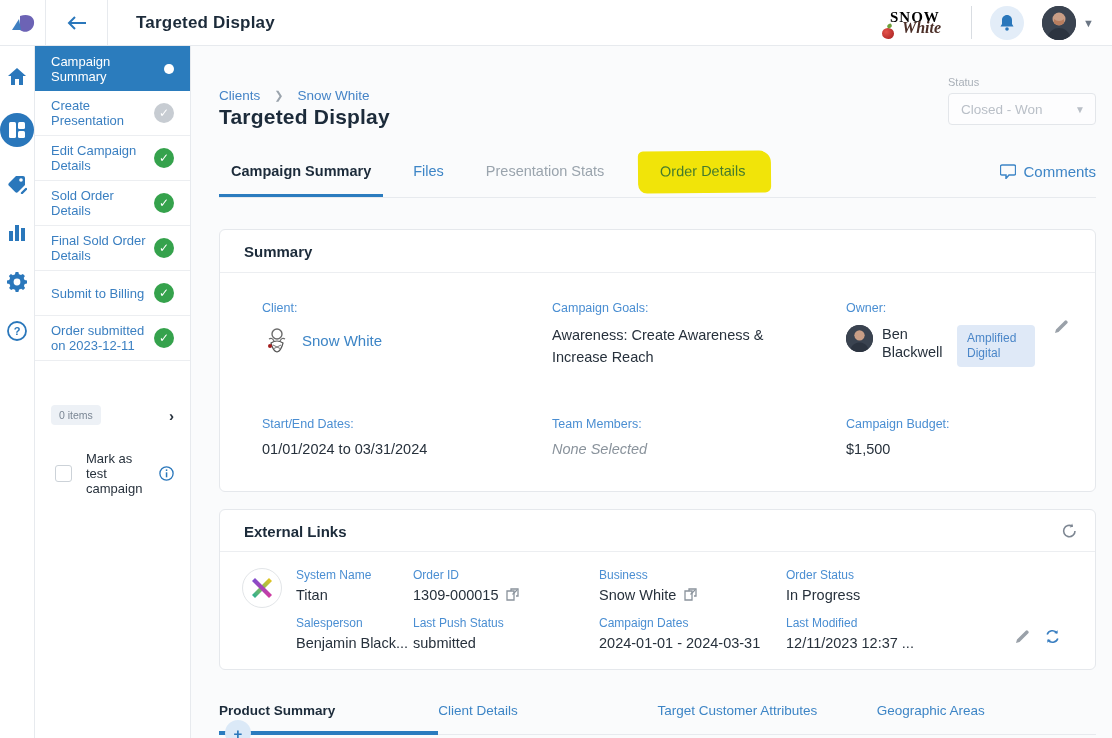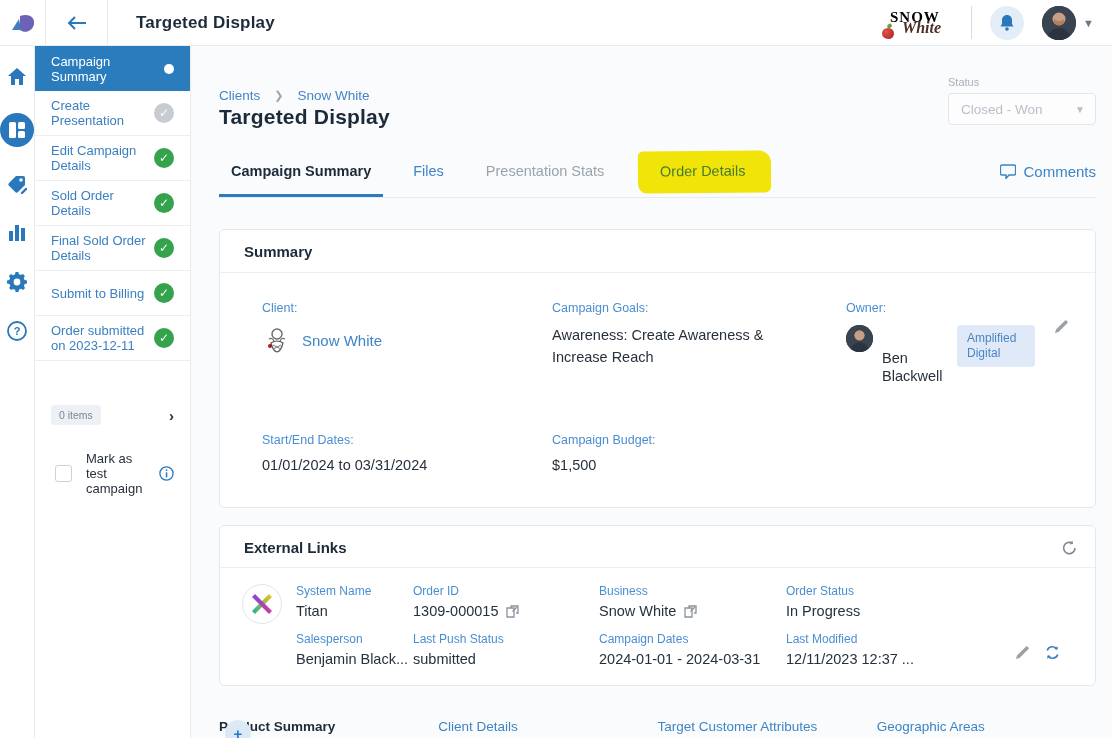--- a/index.html
+++ b/index.html
@@ -81,21 +81,21 @@
   .card-title { font-size:15px; font-weight:700; color:#1c2b3a; }
   .refresh-btn { color:#7d8692; cursor:pointer; display:flex; }
 
   .summary-grid { display:grid; grid-template-columns:242px 246px 1fr; padding:28px 20px 34px 42px; row-gap:36px;gap:48px; }
   .field-label { font-size:12.5px; color:#4a8ed2; margin-bottom:10px; }
   .field-value { font-size:14.5px; color:#27313c; }
   .client-line { display:flex; align-items:center; gap:10px; }
   .client-link { color:#3d85c6; font-size:15px; cursor:pointer; }
   .owner-line { display:flex; align-items:flex-start; gap:9px; position:relative; padding-right:40px; }
   .owner-avatar { width:27px; height:27px; border-radius:50%; overflow:hidden; background:#39424e; flex-shrink:0; }
-  .owner-name { font-size:14.5px; color:#27313c; width:66px; line-height:1.25;margin-top:24px; }
+  .owner-name { font-size:14.5px; color:#27313c; width:66px; line-height:1.25; }
   .owner-badge { background:#dfe9f7; color:#4a86c8; font-size:12px; line-height:1.25; padding:6px 10px; border-radius:4px; width:78px; }
   .edit-pencil { position:absolute; right:6px; top:-6px; color:#9aa1a9; cursor:pointer; }
   .italic-muted { font-style:italic; color:#8a939c; }
 
   .ext-body { display:flex; padding:16px 18px 18px 22px; position:relative; }
   .xlogo { width:40px; height:40px; border-radius:50%; border:1px solid #e2e5e8; margin-right:14px; flex-shrink:0; background:#fff; display:flex; align-items:center; justify-content:center; }
   .ext-grid { display:grid; grid-template-columns:117px 186px 187px 1fr; row-gap:13px; flex:1; }
   .ext-label { font-size:12px; color:#4a8ed2; margin-bottom:5px; }
   .ext-value { font-size:14.5px; color:#27313c; display:flex; align-items:center; gap:8px; }
   .extlink-icon { color:#8a939c; display:flex; cursor:pointer; }
@@ -320,20 +320,24 @@
                   <path d="M1 14 L2 10.5 L10.8 1.7 A1.4 1.4 0 0 1 12.8 1.7 L13.3 2.2 A1.4 1.4 0 0 1 13.3 4.2 L4.5 13 Z" fill="currentColor"></path>
                 </svg>
             </span>
           </div>
         </div>
         <div>
           <div class="field-label">Start/End Dates:</div>
           <div class="field-value">01/01/2024 to 03/31/2024</div>
         </div>
         <div>
+          <div class="field-label">Team Members:</div>
+          <div class="field-value italic-muted">None Selected</div>
+        </div>
+        <div>
           <div class="field-label">Campaign Budget:</div>
           <div class="field-value">$1,500</div>
         </div>
       </div>
     </section>
 
     <section class="card" style="margin-top:17px;">
       <div class="card-head" style="padding-bottom:11px;">
         <span class="card-title">External Links</span>
         <span class="refresh-btn">

